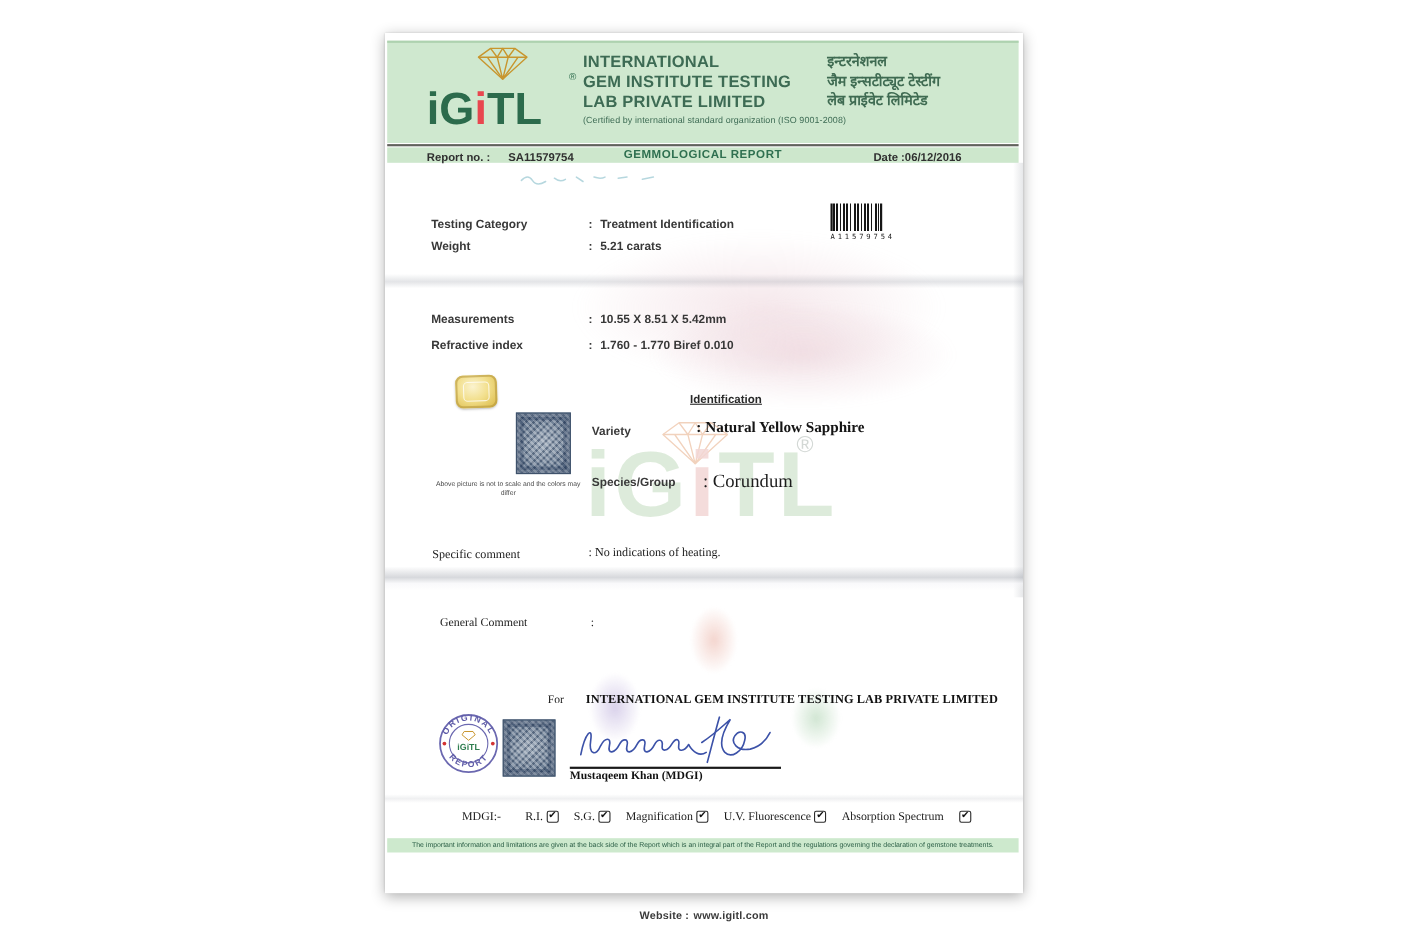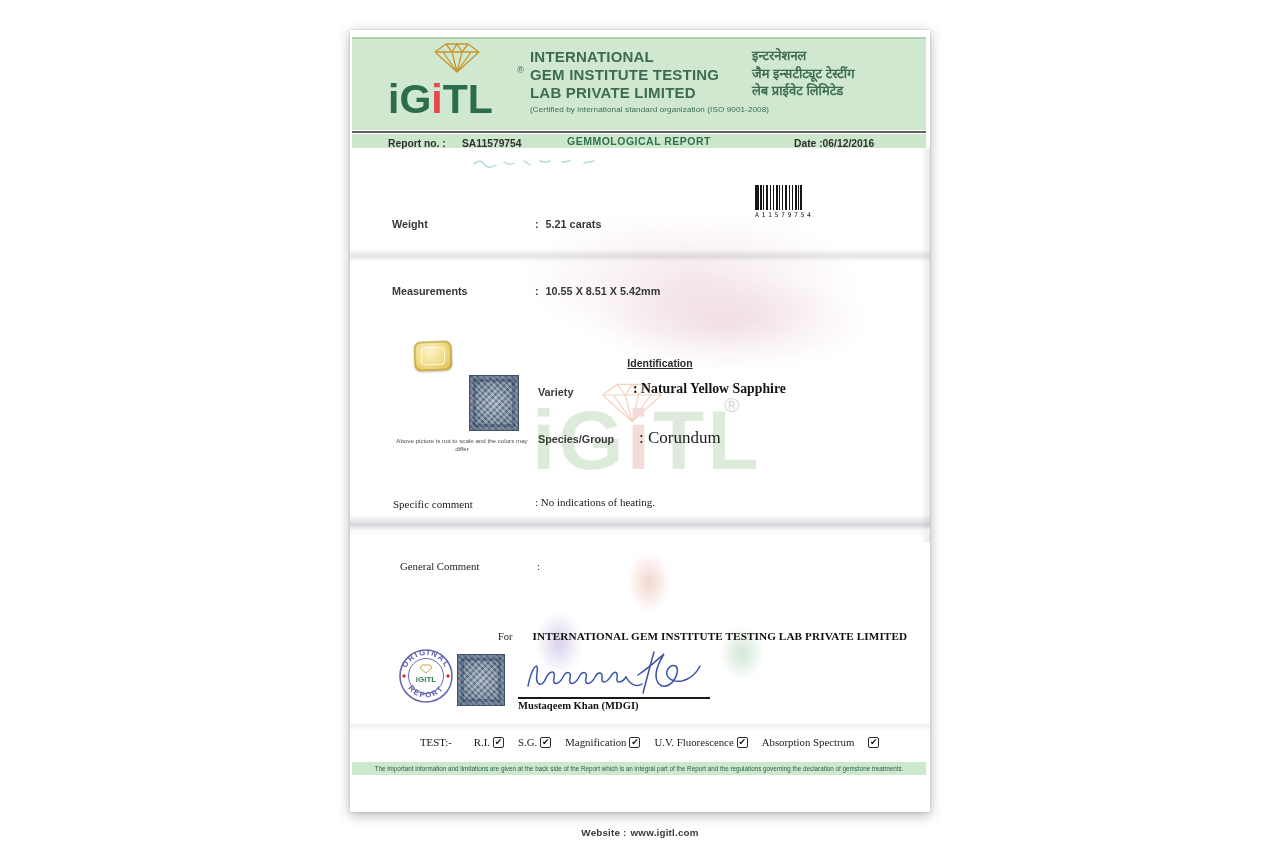--- a/index.html
+++ b/index.html
@@ -150,25 +150,31 @@
   <div class="rule"></div>
   <div class="band">GEMMOLOGICAL REPORT</div>
   <div class="repline rl1">Report no. :</div>
   <div class="repline rl2">SA11579754</div>
   <div class="repline rl3"><span>Date :</span><span>06/12/2016</span></div>
 
   <svg class="squiggle" width="160" height="18" viewBox="0 0 160 18">
     <path d="M4,10 q6,-6 10,0 t12,1 m8,-3 q5,4 10,1 m10,-2 l6,4 m10,-4 q6,2 10,0 m12,1 l8,-1 m14,2 l10,-2" fill="none" stroke="#5fa8b8" stroke-width="1.4" stroke-linecap="round"></path>
   </svg>
 
+  <div class="drow r0">
+    <span class="dlabel">Testing Category</span><span class="dcol">:</span><span class="dval">Treatment Identification</span>
+  </div>
   <div class="drow r1">
     <span class="dlabel">Weight</span><span class="dcol">:</span><span class="dval">5.21 carats</span>
   </div>
   <div class="drow r4">
     <span class="dlabel">Measurements</span><span class="dcol">:</span><span class="dval">10.55 X 8.51 X 5.42mm</span>
+  </div>
+  <div class="drow r5">
+    <span class="dlabel">Refractive index</span><span class="dcol">:</span><span class="dval">1.760 - 1.770 Biref 0.010</span>
   </div>
 
   <div class="barcode">
     <div class="bars"></div>
     <div class="bnum">A11579754</div>
   </div>
 
   <div class="gem">
       <div class="gem-facet"></div>
     </div>
@@ -224,21 +230,21 @@
       <path d="M10,42 C14,22 21,16 19,29 C17,42 24,44 28,34 C32,26 38,26 36,34 C34,42 41,41 45,33 C48,27 54,27 52,34 C50,42 57,41 61,33 C64,27 70,27 68,34 C66,42 73,41 77,33 C80,27 85,28 84,34 C83,40 89,39 93,32 C97,26 100,28 99,34 C98,40 104,39 108,33"></path>
       <path d="M108,33 C112,40 118,44 124,40"></path>
       <path d="M136,8 C132,22 128,38 125,49"></path>
       <path d="M120,31 C132,23 140,15 146,10 C138,23 135,33 141,40 C147,46 157,39 159,29 C161,21 154,19 150,25 C146,31 152,39 164,37 C173,35 179,28 182,22"></path>
     </g>
   </svg>
   <div class="sig-line"></div>
   <div class="signatory serif">Mustaqeem Khan (MDGI)</div>
 
   <div class="tests serif">
-    <span class="tlabel">TEST:-</span>
+    <span class="tlabel">MDGI:-</span>
     <span class="titem">
         <span class="tname">R.I.</span>
         <span class="cbox">✔</span>
       </span>
     <span class="titem">
         <span class="tname">S.G.</span>
         <span class="cbox">✔</span>
       </span>
     <span class="titem">
         <span class="tname">Magnification</span>

